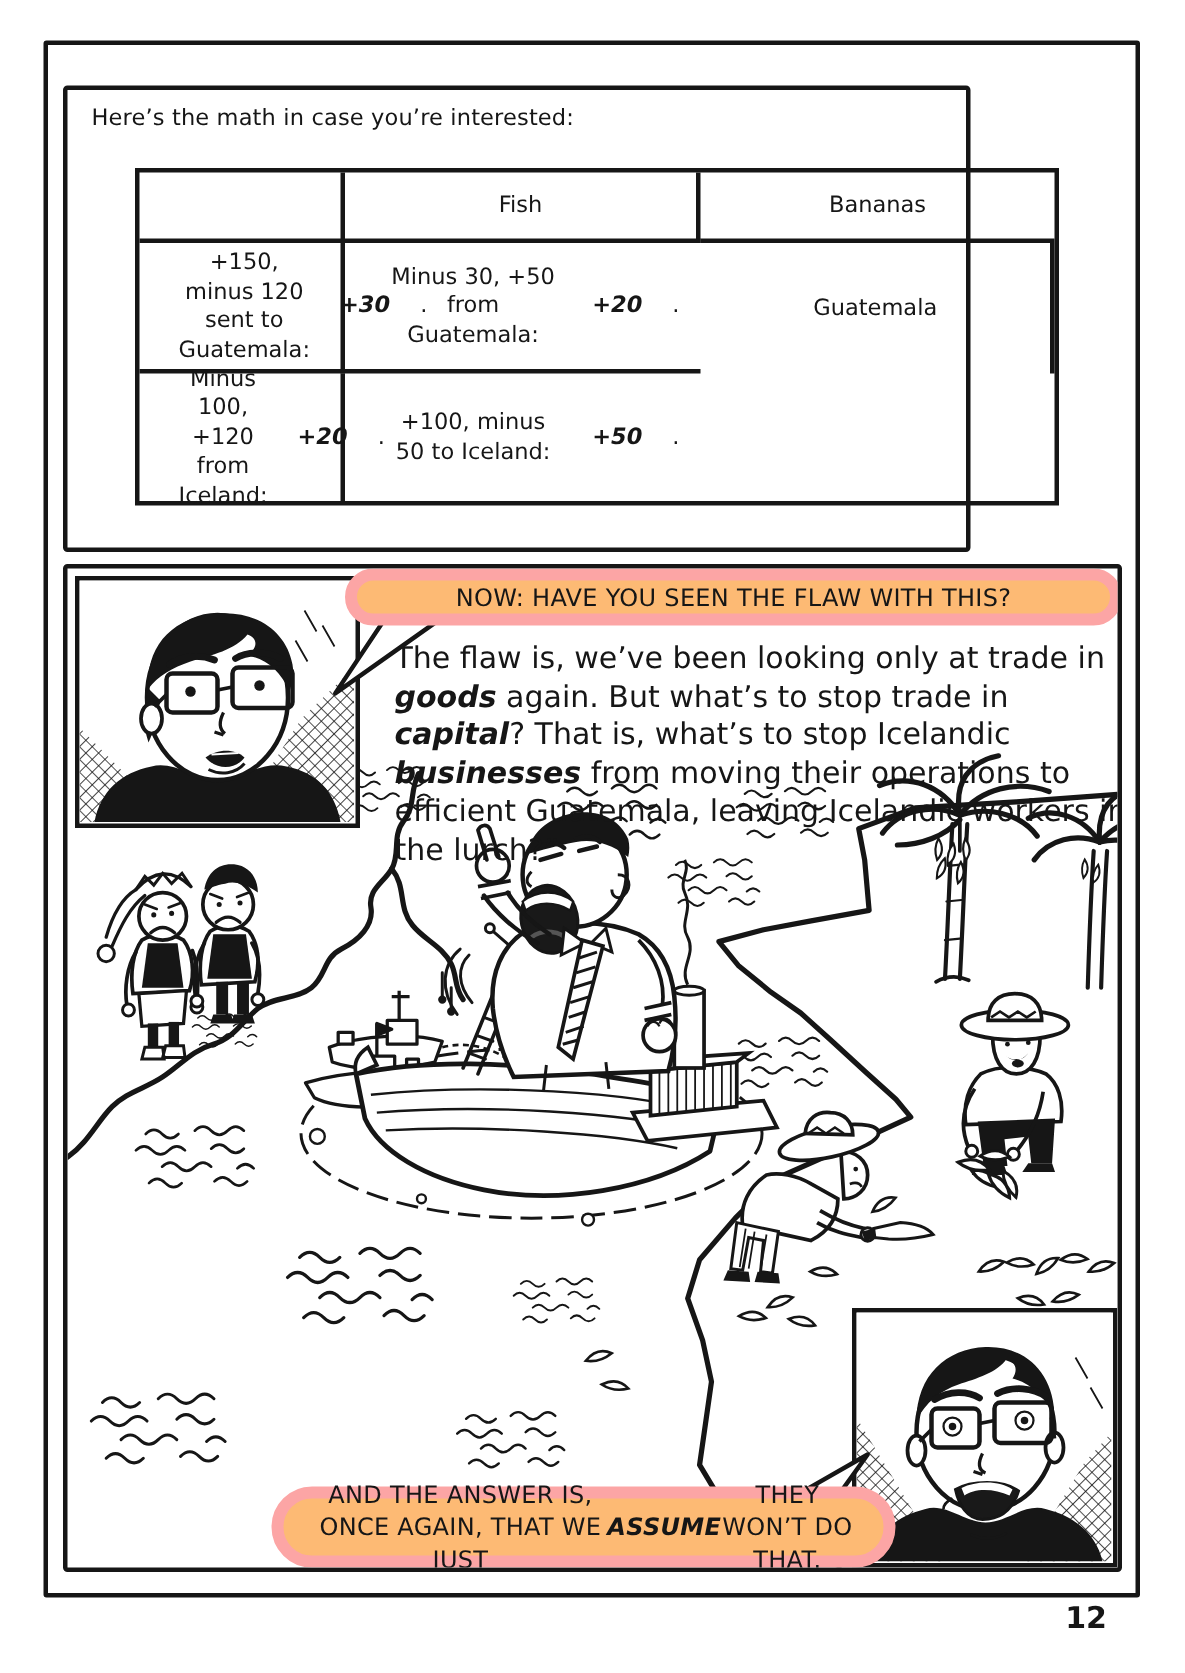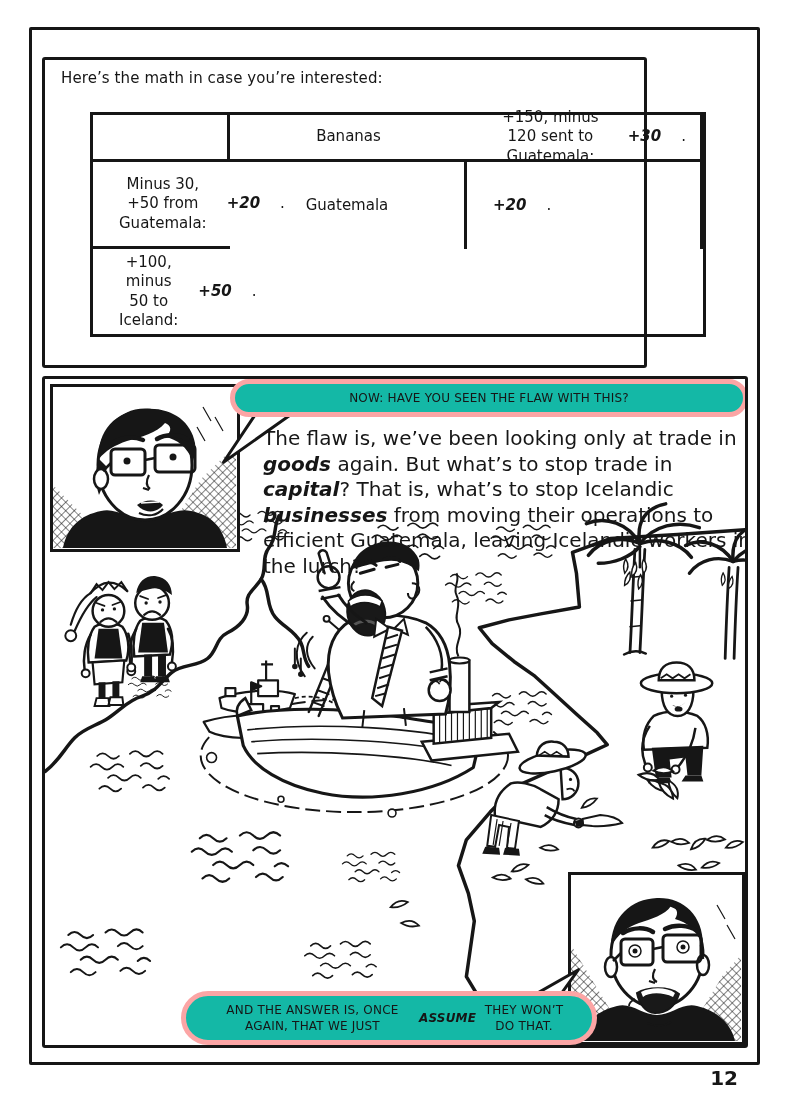--- a/index.html
+++ b/index.html
@@ -19,57 +19,59 @@
   .cell.last-col{border-right:none;}
   .cell.last-row{border-bottom:none;}
   .cell.hd,.cell.lbl{justify-content:center;text-align:center;}
   .cell.ct{padding:0 14px 0 26px;text-align:center;gap:20px;}
   .em{font-weight:700;font-style:italic;}
   .scene,.tails{position:absolute;left:0;top:0;width:700px;height:666px;}
   .tails{z-index:3;pointer-events:none;}
   .portrait{position:absolute;background:#fff;border:3.5px solid #161616;box-sizing:border-box;z-index:1;}
   #portrait1{left:5px;top:5px;width:190px;height:168px;}
   #portrait2{left:523px;top:493px;width:177px;height:173px;}
-  .bubble{position:absolute;background:#14b8a6;border:5px solid #fca5a5;z-index:4;
+  .bubble{position:absolute;background:#fdba74;border:8px solid #fca5a5;z-index:4;
           display:flex;align-items:center;justify-content:center;text-align:center;
-          font-size:12px;letter-spacing:.2px;box-sizing:border-box;}
+          font-size:16px;letter-spacing:.2px;box-sizing:border-box;}
   #bubble-now{left:185px;top:0;width:518px;height:38px;border-radius:19px;}
   #bubble-answer{left:136px;top:612px;width:416px;height:54px;border-radius:27px;
           line-height:1.35;padding:0 20px;}
   #speech-main{position:absolute;left:218px;top:47px;width:488px;font-size:20px;
           line-height:1.28;z-index:2;}
   #page-num{position:absolute;left:692px;top:1066px;width:46px;text-align:right;
           font-size:20px;font-weight:700;}
   svg{display:block;}
 </style>
 </head>
 <body>
 
 <div id="page">
   <div class="outer-frame"></div>
 
   <div class="panel" id="panel1">
     <div class="caption">Here’s the math in case you’re interested:</div>
     <div class="tbl">
       <div class="cell hd"></div>
+      <div class="cell hd">Fish</div>
       <div class="cell hd last-col">Bananas</div>
 
       <div class="cell ct">
           <span>+150, minus 120 sent to Guatemala: </span>
           <span class="em">+30</span>
           <span>.</span>
         </div>
       <div class="cell ct last-col">
           <span>Minus 30, +50 from Guatemala: </span>
           <span class="em">+20</span>
           <span>.</span>
         </div>
 
       <div class="cell lbl last-row">Guatemala</div>
       <div class="cell ct last-row">
+          <span>Minus 100, +120 from Iceland: </span>
           <span class="em">+20</span>
           <span>.</span>
         </div>
       <div class="cell ct last-col last-row">
           <span>+100, minus 50 to Iceland: </span>
           <span class="em">+50</span>
           <span>.</span>
         </div>
     </div>
   </div>

